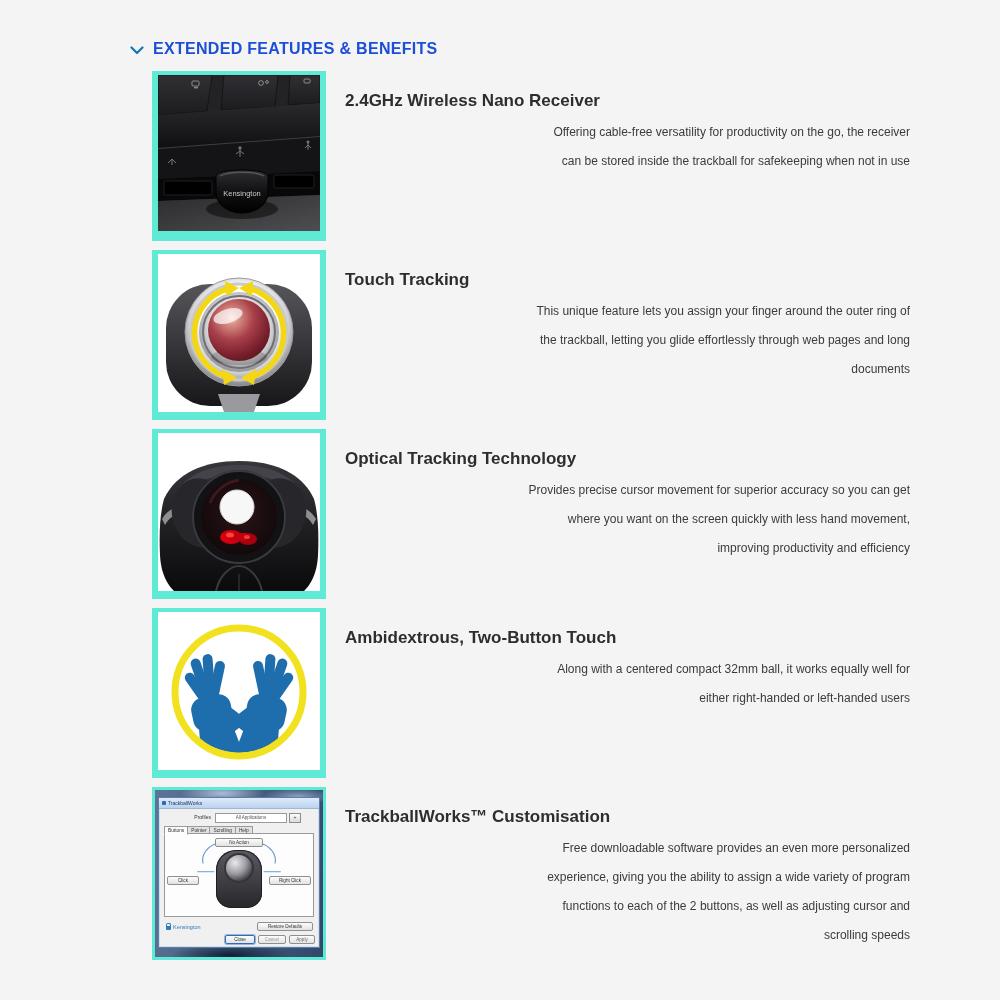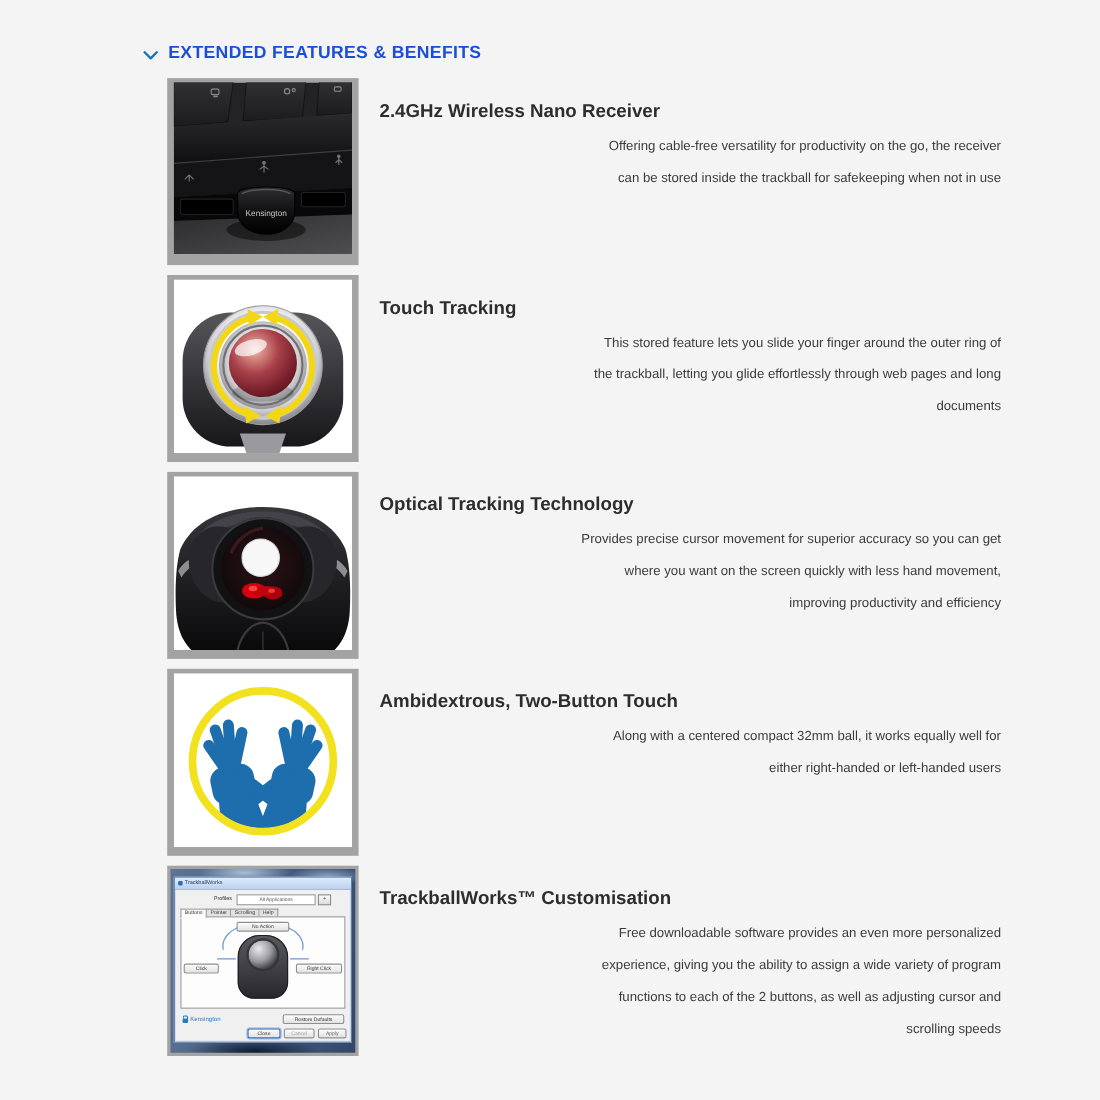--- a/index.html
+++ b/index.html
@@ -13,21 +13,21 @@
   }
   .wrap{position:absolute;left:130px;top:40px;}
   .section-header{display:flex;align-items:center;gap:9px;cursor:pointer;}
   .section-header h2{
     margin:0;font-size:16px;font-weight:700;color:#1d4ed8;letter-spacing:.3px;
   }
   .chev{display:inline-flex;margin-top:2px;}
   .features{margin-left:22px;margin-top:13px;}
   .frow{display:flex;align-items:flex-start;margin-bottom:9px;}
   .tile{
-    width:174px;height:170px;background:#a3a3a3;flex:none;
+    width:174px;height:170px;background:#5eead4;flex:none;
     display:flex;justify-content:center;align-items:flex-start;
     box-sizing:border-box;padding-top:4px;
   }
   .tile svg{display:block;}
   .tile--flush{padding:3px;height:173px;}
   .ftext{margin-left:19px;width:565px;padding-top:1px;}
   .ftitle{font-size:17px;font-weight:700;color:#2d2d2d;margin:18px 0 6px;line-height:22px;}
   .fdesc{font-size:12px;line-height:29px;color:#3b3b3b;white-space:pre-line;text-align:right;}
 
   
@@ -199,21 +199,21 @@
             <path d="M93,35 A46,46 0 0 1 96,122" fill="none" stroke="#f3d714" stroke-width="5.5"></path>
             <polygon points="67,27 81,34 68,42"></polygon>
             <polygon points="95,27 81,34 94,42"></polygon>
             <polygon points="64,115 79,124 66,131"></polygon>
             <polygon points="98,115 83,124 96,131"></polygon>
           </g>
         </svg>
       </div>
       <div class="ftext">
         <div class="ftitle">Touch Tracking</div>
-        <div class="fdesc">This stored feature lets you slide your finger around the outer ring of
+        <div class="fdesc">This unique feature lets you assign your finger around the outer ring of
 the trackball, letting you glide effortlessly through web pages and long
 documents</div>
       </div>
     </div>
 
     <div class="frow">
       <div class="tile">
         <svg width="162" height="158" viewBox="0 0 162 158">
           <defs>
             <linearGradient id="o3body" x1="0" y1="0" x2="0" y2="1">

